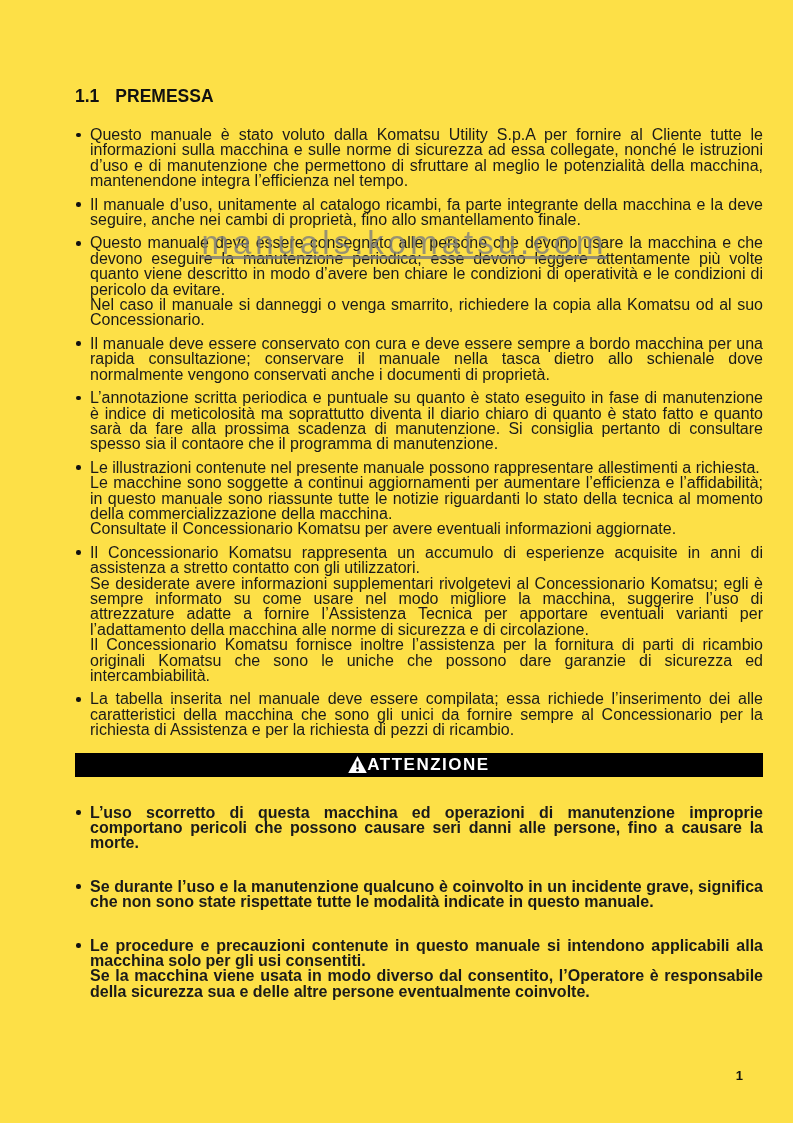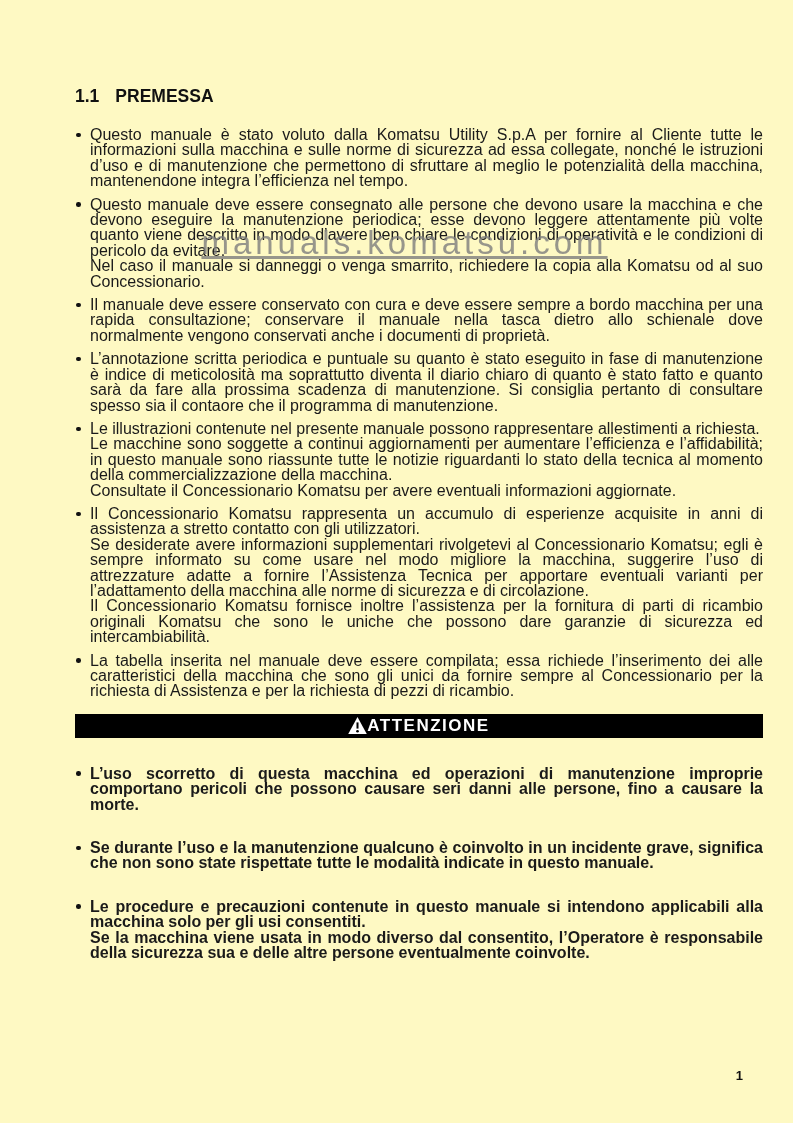--- a/index.html
+++ b/index.html
@@ -4,21 +4,21 @@
 <style>
   html, body {
     margin: 0;
     padding: 0;
     background: #ffffff;
   }
   .page {
     position: relative;
     width: 793px;
     height: 1123px;
-    background: #fef9c3;
+    background: #fde047;
     box-sizing: border-box;
     padding: 86px 30px 0 75px;
     font-family: "Liberation Sans", sans-serif;
     color: #1a1a1a;
     overflow: hidden;
   }
   .section-title {
     margin: 0 0 20px 0;
     font-size: 17.5px;
     font-weight: bold;
@@ -98,20 +98,21 @@
 <body>
 
 <div class="page">
 
   <h1 class="section-title">
     <span class="num">1.1</span><span>PREMESSA</span>
   </h1>
 
   <ul class="bullets">
     <li><span class="dot"></span><span class="txt">Questo manuale è stato voluto dalla Komatsu Utility S.p.A per fornire al Cliente tutte le informazioni sulla macchina e sulle norme di sicurezza ad essa collegate, nonché le istruzioni d’uso e di manutenzione che permettono di sfruttare al meglio le potenzialità della macchina, mantenendone integra l’efficienza nel tempo.</span></li>
+    <li><span class="dot"></span><span class="txt">Il manuale d’uso, unitamente al catalogo ricambi, fa parte integrante della macchina e la deve seguire, anche nei cambi di proprietà, fino allo smantellamento finale.</span></li>
     <li><span class="dot"></span><span class="txt">Questo manuale deve essere consegnato alle persone che devono usare la macchina e che devono eseguire la manutenzione periodica; esse devono leggere attentamente più volte quanto viene descritto in modo d’avere ben chiare le condizioni di operatività e le condizioni di pericolo da evitare.
 Nel caso il manuale si danneggi o venga smarrito, richiedere la copia alla Komatsu od al suo Concessionario.</span></li>
     <li><span class="dot"></span><span class="txt">Il manuale deve essere conservato con cura e deve essere sempre a bordo macchina per una rapida consultazione; conservare il manuale nella tasca dietro allo schienale dove normalmente vengono conservati anche i documenti di proprietà.</span></li>
     <li><span class="dot"></span><span class="txt">L’annotazione scritta periodica e puntuale su quanto è stato eseguito in fase di manutenzione è indice di meticolosità ma soprattutto diventa il diario chiaro di quanto è stato fatto e quanto sarà da fare alla prossima scadenza di manutenzione. Si consiglia pertanto di consultare spesso sia il contaore che il programma di manutenzione.</span></li>
     <li><span class="dot"></span><span class="txt">Le illustrazioni contenute nel presente manuale possono rappresentare allestimenti a richiesta.
 Le macchine sono soggette a continui aggiornamenti per aumentare l’efficienza e l’affidabilità; in questo manuale sono riassunte tutte le notizie riguardanti lo stato della tecnica al momento della commercializzazione della macchina.
 Consultate il Concessionario Komatsu per avere eventuali informazioni aggiornate.</span></li>
     <li><span class="dot"></span><span class="txt">Il Concessionario Komatsu rappresenta un accumulo di esperienze acquisite in anni di assistenza a stretto contatto con gli utilizzatori.
 Se desiderate avere informazioni supplementari rivolgetevi al Concessionario Komatsu; egli è sempre informato su come usare nel modo migliore la macchina, suggerire l’uso di attrezzature adatte a fornire l’Assistenza Tecnica per apportare eventuali varianti per l’adattamento della macchina alle norme di sicurezza e di circolazione.
 Il Concessionario Komatsu fornisce inoltre l’assistenza per la fornitura di parti di ricambio originali Komatsu che sono le uniche che possono dare garanzie di sicurezza ed intercambiabilità.</span></li>

